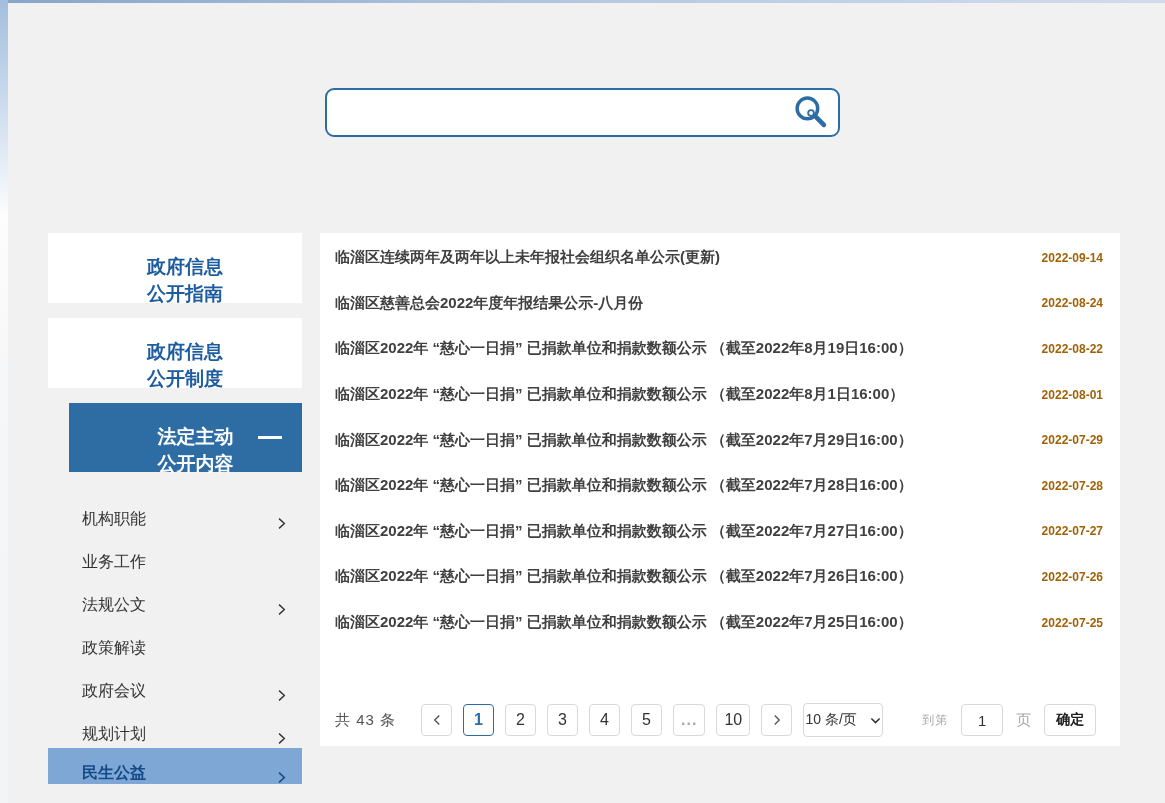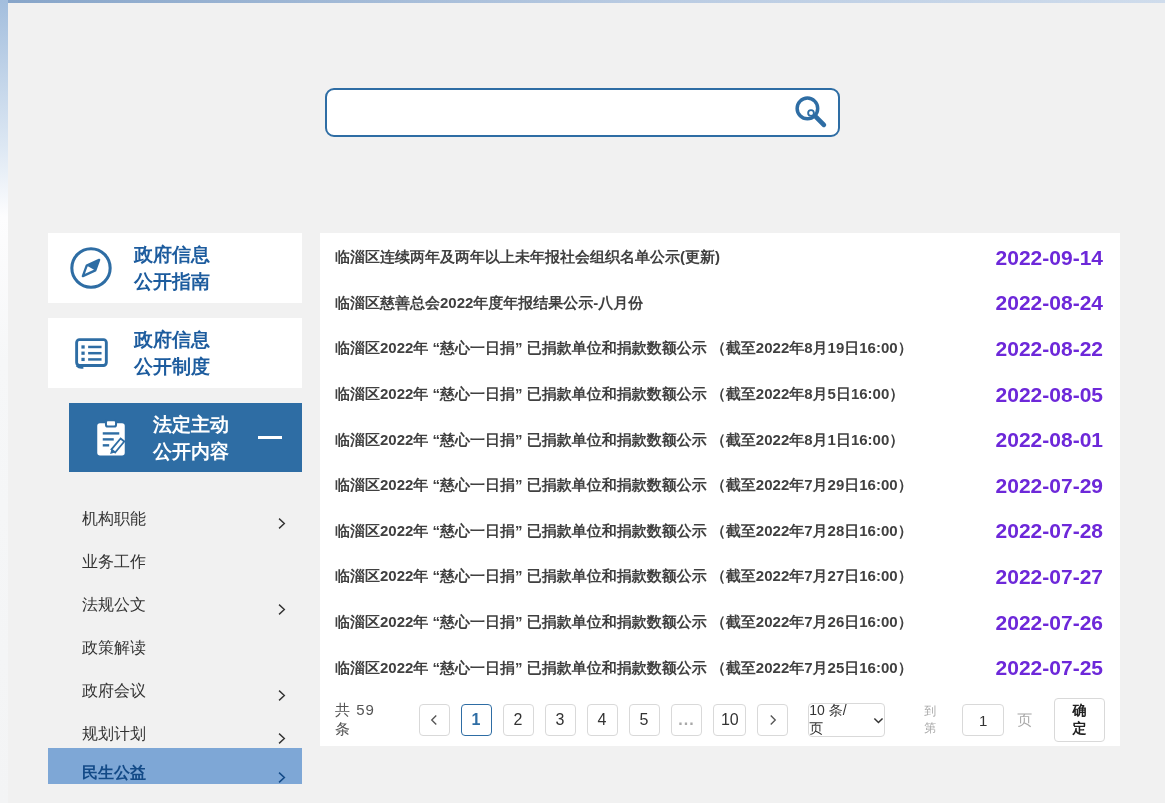--- a/index.html
+++ b/index.html
@@ -13,58 +13,58 @@
   
   .search-wrap{position:absolute;left:325px;top:88px;width:515px;height:49px;}
   .search-input{box-sizing:border-box;width:100%;height:100%;border:2px solid #2e6da4;
     border-radius:9px;background:#fff;padding:0 62px 0 16px;font-size:16px;color:#333;outline:none;}
   .search-btn{position:absolute;right:10px;top:6px;width:40px;height:37px;border:none;
     background:transparent;cursor:pointer;padding:0;display:flex;align-items:center;justify-content:center;}
 
   
   .sidebar{position:absolute;left:48px;top:233px;width:254px;}
   .side-card{height:70px;margin-bottom:15px;background:#fff;display:flex;align-items:center;
-    padding-left:20px;gap:20px;cursor:pointer;position:relative;}
+    padding-left:20px;gap:20px;cursor:pointer;position:relative;flex-direction:column;}
   .side-card.active{background:#2e6da4;height:69px;margin-left:21px;}
   .side-label{font-size:19px;font-weight:bold;color:#1d5c9e;line-height:27px;}
   .side-card.active .side-label{color:#fff;}
   .minus-icon{position:absolute;right:20px;top:33px;width:24px;height:3px;background:#fff;}
 
   .submenu{margin-top:5px;}
   .submenu-item{height:43px;display:flex;align-items:flex-end;justify-content:space-between;
     padding:0 14px 0 34px;font-size:16px;color:#333;cursor:pointer;}
   .submenu-item.active{background:#7ea7d6;color:#134a87;font-weight:bold;height:36px;margin:3px 0;}
   .submenu-item .chev{display:flex;align-items:center;}
 
   
   .panel{position:absolute;left:320px;top:233px;width:800px;height:513px;background:#fff;}
   .news-list{list-style:none;margin:0;padding:2px 17px 0 15px;font-weight:bold;}
   .row{height:45.6px;display:flex;align-items:center;justify-content:space-between;}
   .row-title{font-size:15px;color:#404040;text-decoration:none;white-space:nowrap;
     overflow:hidden;text-overflow:ellipsis;cursor:pointer;}
-  .row-date{font-size:21px;color:#6d28d9;margin-left:20px;flex-shrink:0;}
+  .row-date{font-size:12px;color:#a16207;margin-left:20px;flex-shrink:0;}
 
   
   .pagination{position:absolute;left:0;right:0;bottom:9px;height:34px;padding:0 15px;
     display:flex;align-items:center;box-sizing:border-box;}
   .total{font-size:15px;color:#555;margin-right:25px;letter-spacing:1px;}
   .pg-btn{min-width:31px;height:32px;margin-right:11px;border:1px solid #d9d9d9;border-radius:4px;
     background:#fff;font-size:16px;color:#333;cursor:pointer;display:flex;align-items:center;
     justify-content:center;padding:0 7px;font-family:inherit;}
   .pg-btn.active{border-color:#2e6da4;color:#2e6da4;font-weight:bold;}
   .pg-btn.ellipsis{color:#a8a8a8;letter-spacing:1px;font-weight:bold;}
   .page-size{width:78px;height:32px;border:1px solid #d9d9d9;border-radius:4px;background:#fff;
     display:flex;align-items:center;justify-content:center;gap:13px;font-size:14px;color:#333;
-    margin-left:9px;cursor:pointer;}
+    cursor:pointer;}
   .goto-prefix{color:#a9a9a9;font-size:12px;margin-left:39px;letter-spacing:1px;}
   .goto-input{width:36px;height:28px;border:1px solid #d9d9d9;border-radius:4px;text-align:center;
     font-size:15px;color:#333;margin-left:13px;outline:none;}
   .goto-suffix{color:#a9a9a9;font-size:15px;margin-left:13px;}
-  .confirm-btn{height:44px;padding:0 11px;border:1px solid #d9d9d9;border-radius:4px;background:#fff;
-    font-size:14px;color:#222;font-weight:bold;margin-left:22px;cursor:pointer;font-family:inherit;}
+  .confirm-btn{height:32px;padding:0 11px;border:1px solid #d9d9d9;border-radius:4px;background:#fff;
+    font-size:14px;color:#222;font-weight:bold;margin-left:13px;cursor:pointer;font-family:inherit;}
 </style>
 </head>
 <body>
 
 <div class="page">
   <div class="top-border"></div>
   <div class="left-border"></div>
 
   <div class="search-wrap">
     <input class="search-input" type="text" value="" style="">
@@ -192,24 +192,20 @@
       </li>
       <li class="row">
         <a class="row-title">临淄区慈善总会2022年度年报结果公示-八月份</a>
         <span class="row-date">2022-08-24</span>
       </li>
       <li class="row">
         <a class="row-title">临淄区2022年 “慈心一日捐” 已捐款单位和捐款数额公示 （截至2022年8月19日16:00）</a>
         <span class="row-date">2022-08-22</span>
       </li>
       <li class="row">
-        <a class="row-title">临淄区2022年 “慈心一日捐” 已捐款单位和捐款数额公示 （截至2022年8月5日16:00）</a>
-        <span class="row-date">2022-08-05</span>
-      </li>
-      <li class="row">
         <a class="row-title">临淄区2022年 “慈心一日捐” 已捐款单位和捐款数额公示 （截至2022年8月1日16:00）</a>
         <span class="row-date">2022-08-01</span>
       </li>
       <li class="row">
         <a class="row-title">临淄区2022年 “慈心一日捐” 已捐款单位和捐款数额公示 （截至2022年7月29日16:00）</a>
         <span class="row-date">2022-07-29</span>
       </li>
       <li class="row">
         <a class="row-title">临淄区2022年 “慈心一日捐” 已捐款单位和捐款数额公示 （截至2022年7月28日16:00）</a>
         <span class="row-date">2022-07-28</span>
@@ -222,21 +218,21 @@
         <a class="row-title">临淄区2022年 “慈心一日捐” 已捐款单位和捐款数额公示 （截至2022年7月26日16:00）</a>
         <span class="row-date">2022-07-26</span>
       </li>
       <li class="row">
         <a class="row-title">临淄区2022年 “慈心一日捐” 已捐款单位和捐款数额公示 （截至2022年7月25日16:00）</a>
         <span class="row-date">2022-07-25</span>
       </li>
     </ul>
 
     <div class="pagination">
-      <span class="total">共 59 条</span>
+      <span class="total">共 43 条</span>
       <button class="pg-btn">
         <svg width="12" height="12" viewBox="0 0 16 16">
           <path d="M11 2 L5 8 L11 14" fill="none" stroke="#555" stroke-width="1.8"></path>
           </svg>
       </button>
       <button class="pg-btn active">1</button>
       <button class="pg-btn">2</button>
       <button class="pg-btn">3</button>
       <button class="pg-btn">4</button>
       <button class="pg-btn">5</button>

